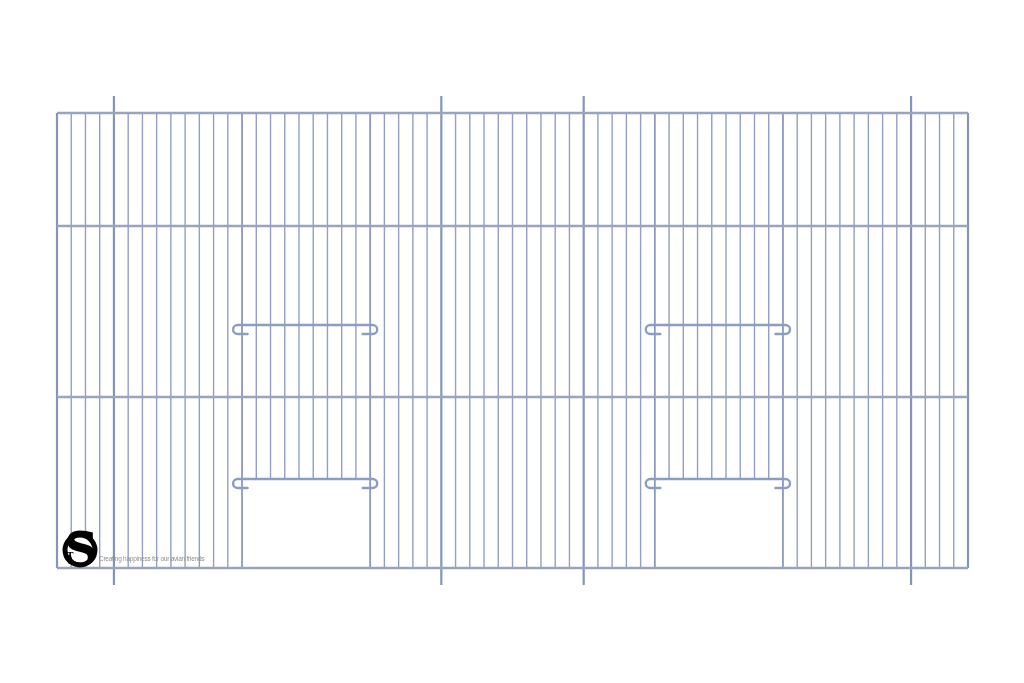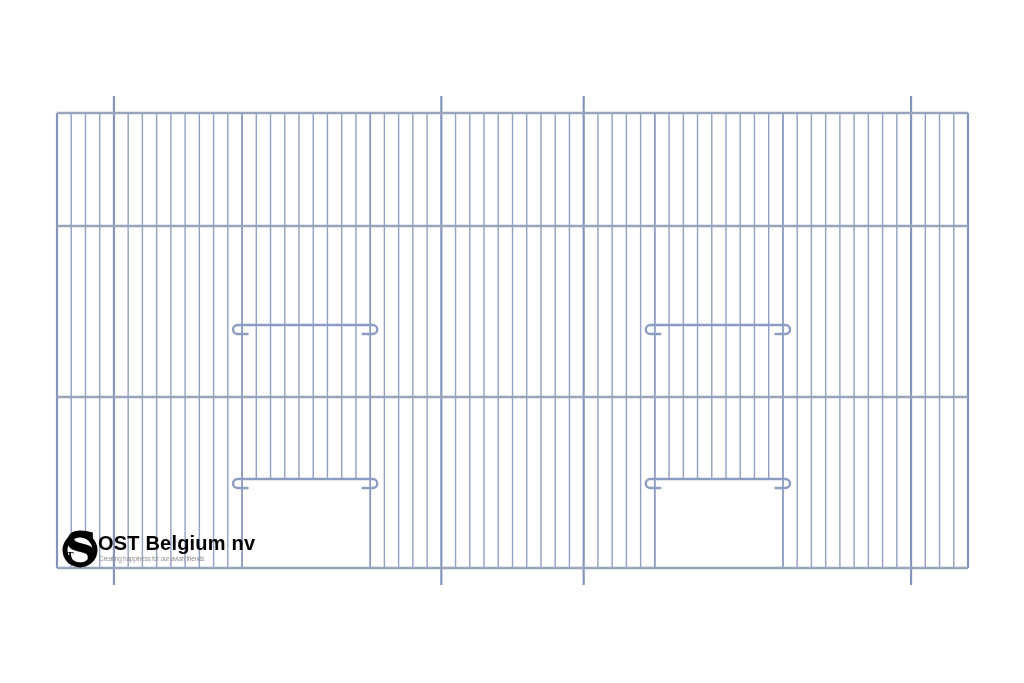--- a/index.html
+++ b/index.html
@@ -157,17 +157,16 @@
       <path d="M 237.6 479 A 4.5 4.5 0 0 0 237.6 488 L 247.6 488 M 237.6 479 L 372.7 479 M 372.7 479 A 4.5 4.5 0 0 1 372.7 488 L 362.7 488" fill="none" stroke="#8d9cc2" stroke-width="2.4" stroke-linecap="round"></path>
       <path d="M 650.3 479 A 4.5 4.5 0 0 0 650.3 488 L 660.3 488 M 650.3 479 L 785.5 479 M 785.5 479 A 4.5 4.5 0 0 1 785.5 488 L 775.5 488" fill="none" stroke="#8d9cc2" stroke-width="2.4" stroke-linecap="round"></path>
     </svg>
 
   <div class="logo">
     <svg class="monogram" viewBox="0 0 44 46">
       <circle class="mono-ring" cx="21" cy="23" r="15"></circle>
       <text class="mono-t" x="11" y="32" text-anchor="middle">T</text>
       <text class="mono-s" x="22" y="38" text-anchor="middle">S</text>
     </svg>
-    <div class="brand-name">OST Belgium nv</div>
     <div class="brand-tagline">Creating happiness for our avian friends</div>
   </div>
 
 </div>
 
 </body></html>

